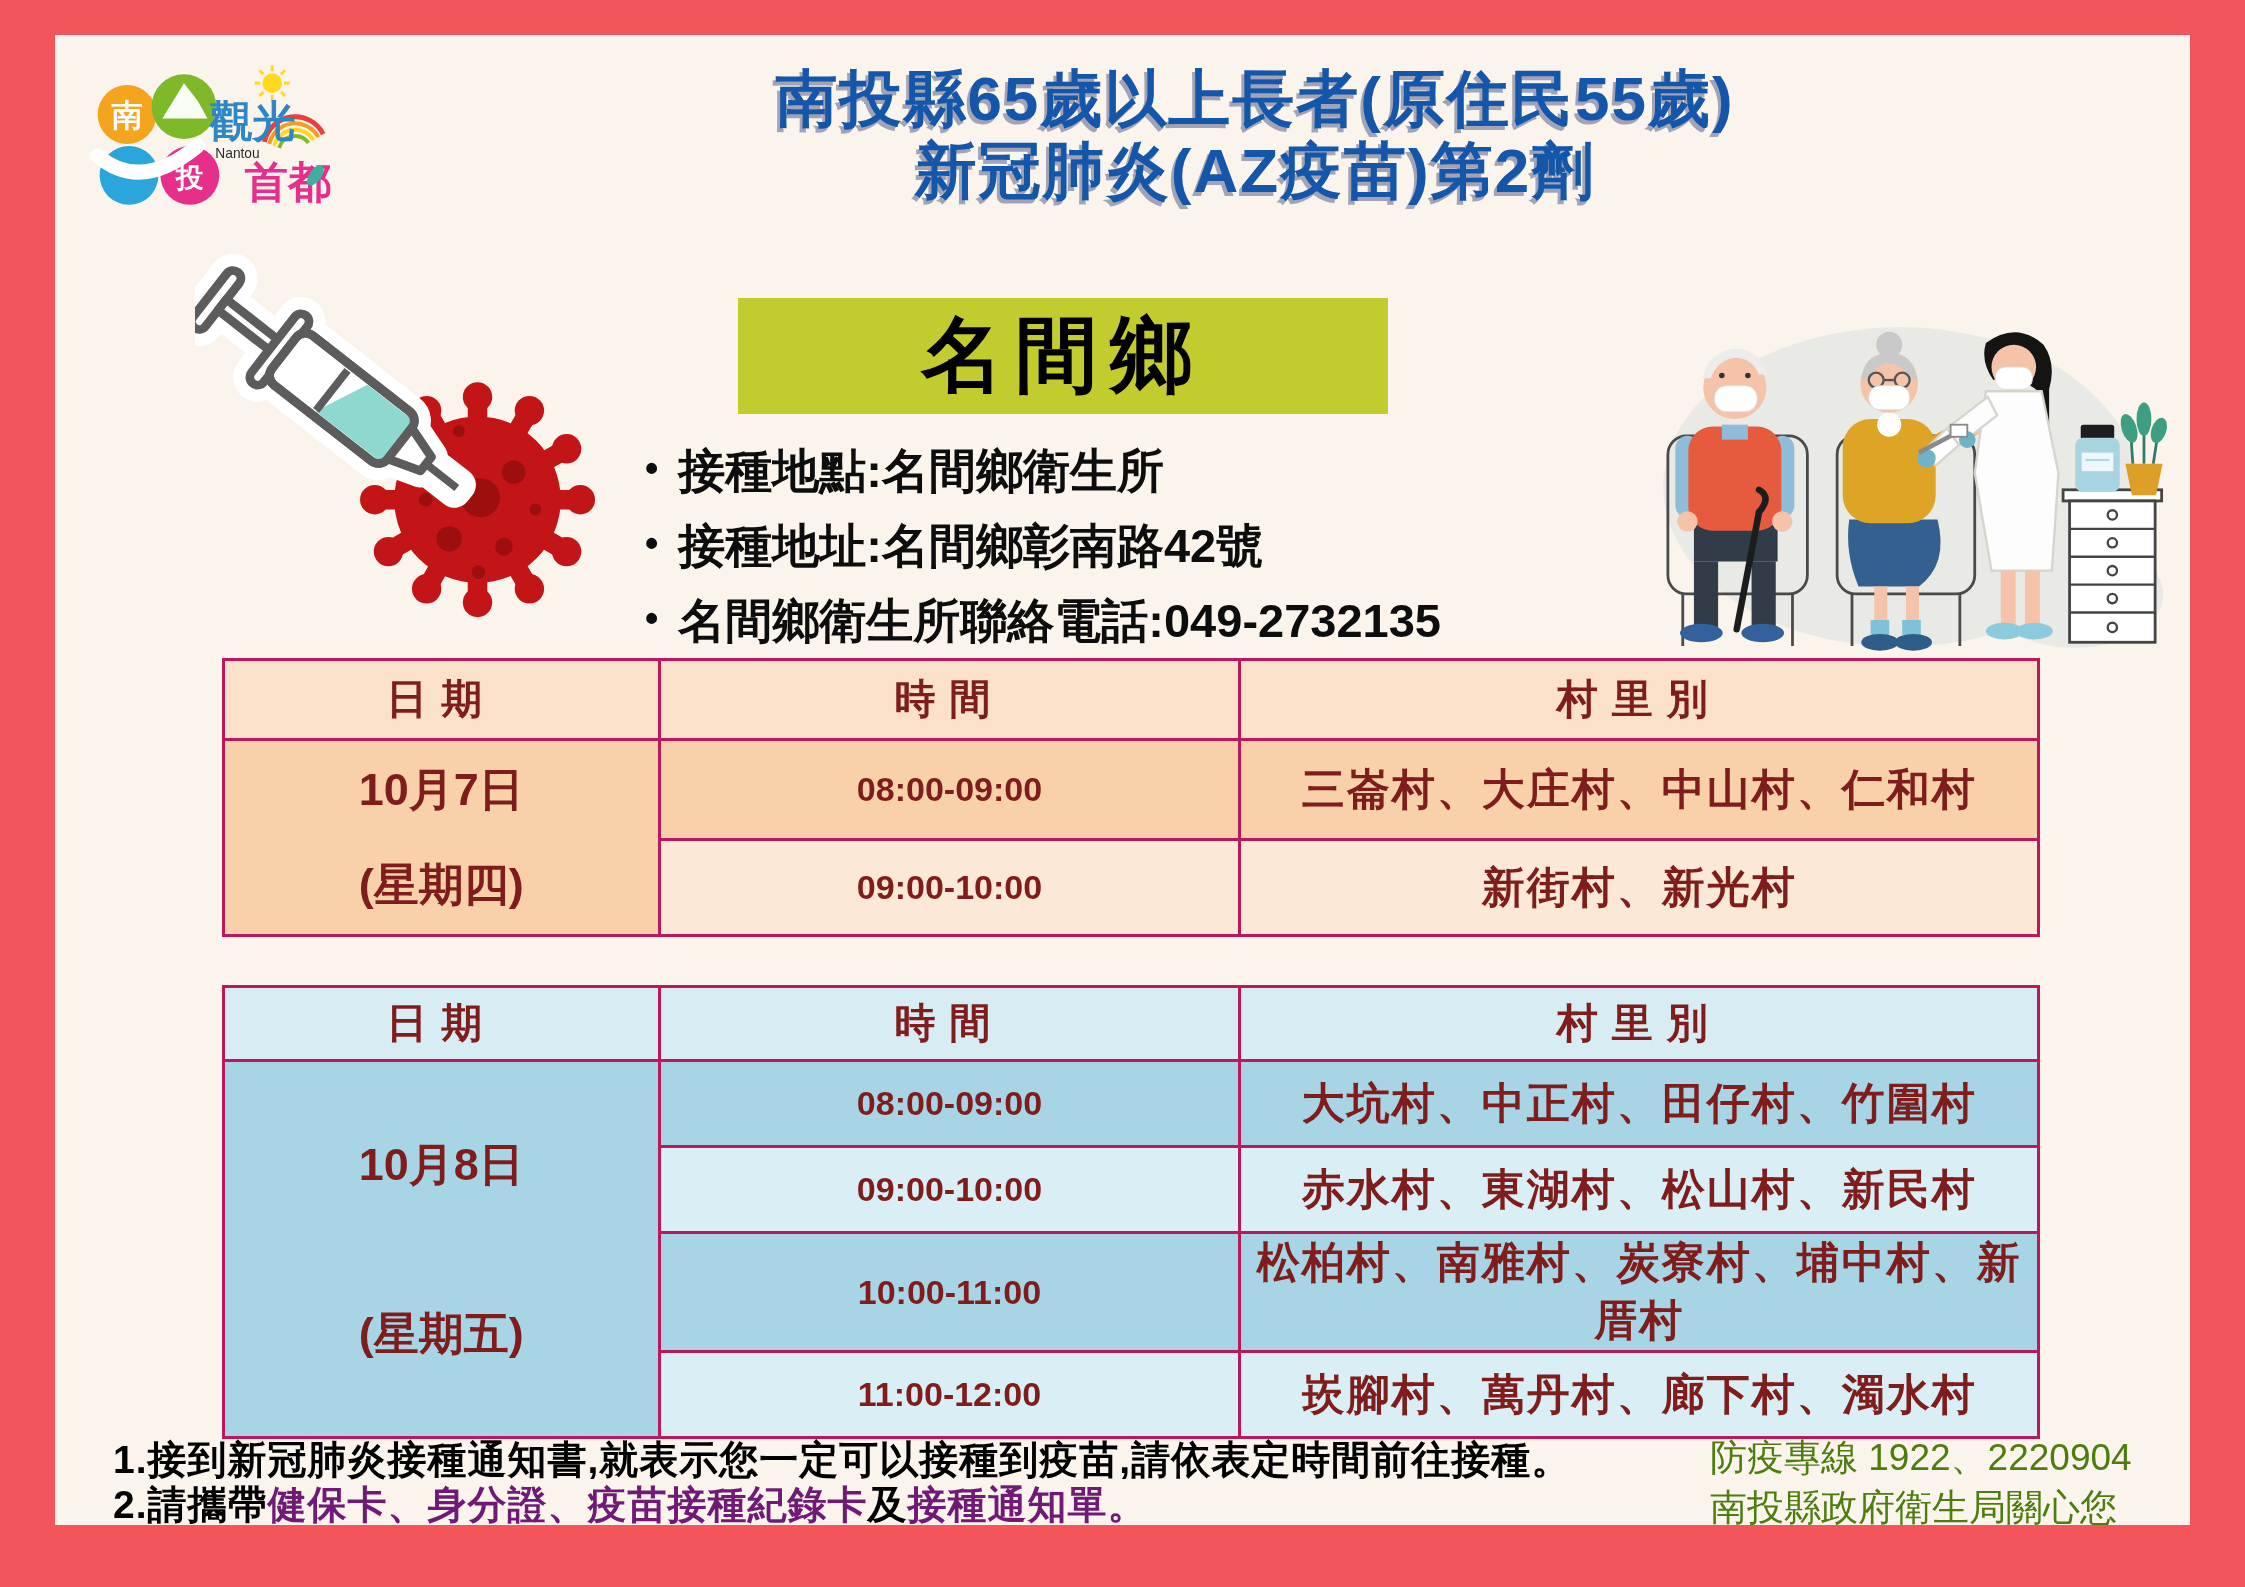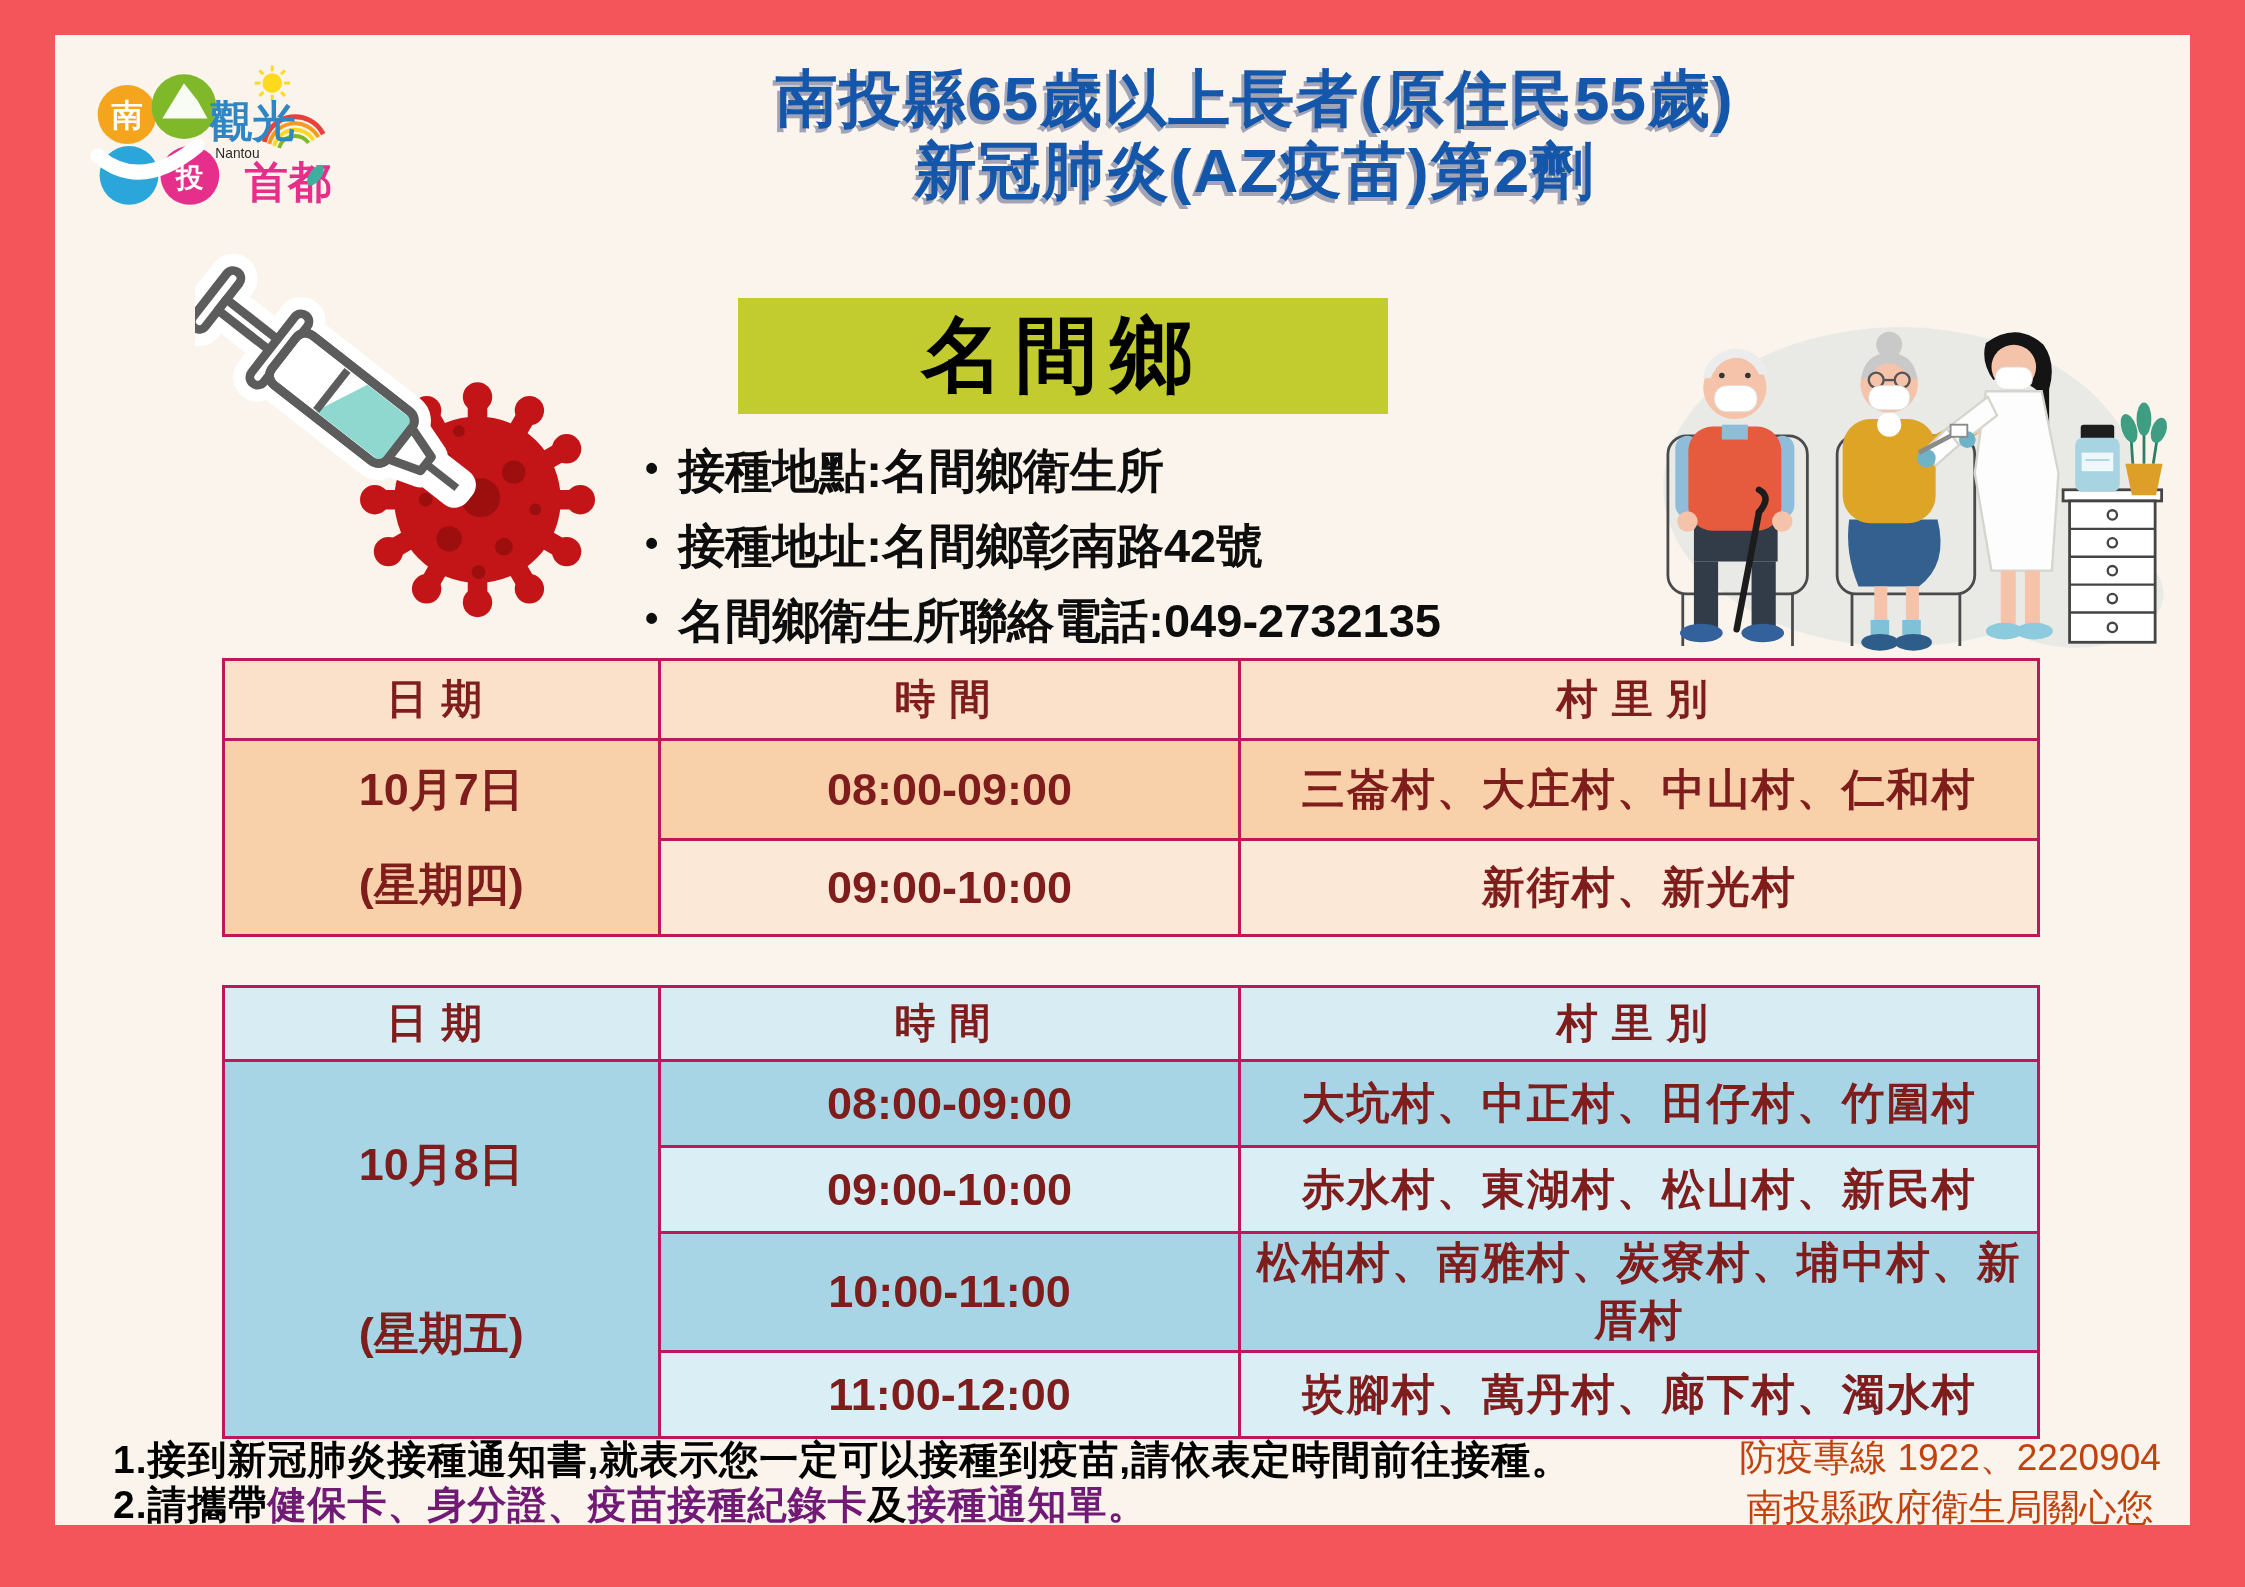--- a/index.html
+++ b/index.html
@@ -29,21 +29,21 @@
   .bullets { position:absolute; left:590px; top:397px; }
   .bullet-line { font-size:47px; font-weight:800; color:#0d0d0d; line-height:72px; white-space:nowrap; }
   .bullet-dot { font-size:38px; margin-right:20px; vertical-align:6px; }
   
   .syringe-illus { position:absolute; left:140px; top:218px; width:428px; height:372px; }
   .scene-illus { position:absolute; left:1585px; top:252px; width:530px; height:400px; }
   
   .sched { position:absolute; left:167px; width:1818px; border-collapse:collapse; table-layout:fixed; }
   .sched th, .sched td { border:3px solid #be185d; text-align:center; vertical-align:middle; color:#7f1d1d; padding:0; }
   .sched th { font-size:41px; font-weight:700; letter-spacing:14px; }
-  .sched td.time { font-size:45px; font-weight:700; }
+  .sched td.time { font-size:34px; font-weight:700; }
   .sched td.villages { font-size:43px; font-weight:700; letter-spacing:2px; }
   .sched td.datecell { font-size:45px; font-weight:700; }
   .dc { display:flex; flex-direction:column; justify-content:space-around; align-items:center; }
   #table1 { top:623px; }
   #table1 .hrow { height:80px; }
   #table1 .r0 { height:100px; }
   #table1 .r1 { height:96px; }
   #table1 .dc { height:190px;text-align:center; }
   #table2 { top:950px; }
   #table2 .hrow { height:74px; }
@@ -52,21 +52,21 @@
   .orange th { background:#fbe1ca; }
   .orange .dark { background:#f8d1ab; }
   .orange .light { background:#fce8d6; }
   .blue th { background:#d8ecf4; }
   .blue .dark { background:#a8d5e5; }
   .blue .light { background:#daeef6; }
   
   .notes { position:absolute; left:58px; top:1402px; font-size:39px; font-weight:800; line-height:45px; letter-spacing:1px; white-space:nowrap; }
   .notes .blue { color:#000000; }
   .notes .red { color:#701a75;font-family:Liberation Mono, monospace; }
-  .footer { position:absolute; left:1655px; top:1398px; width:480px; text-align:center; font-size:37px; font-weight:500; color:#c2410c; line-height:50px; }
+  .footer { position:absolute; left:1655px; top:1398px; width:480px; font-size:37px; font-weight:500; color:#4d7c0f; line-height:50px; }
 </style>
 </head>
 <body>
 
 <div class="poster">
   <div class="canvas">
 
     <svg class="logo" viewBox="0 0 260 170">
       <circle cx="48" cy="58" r="30" fill="#f5a51d"></circle>
       <circle cx="106" cy="50" r="33" fill="#7fb92a"></circle>

